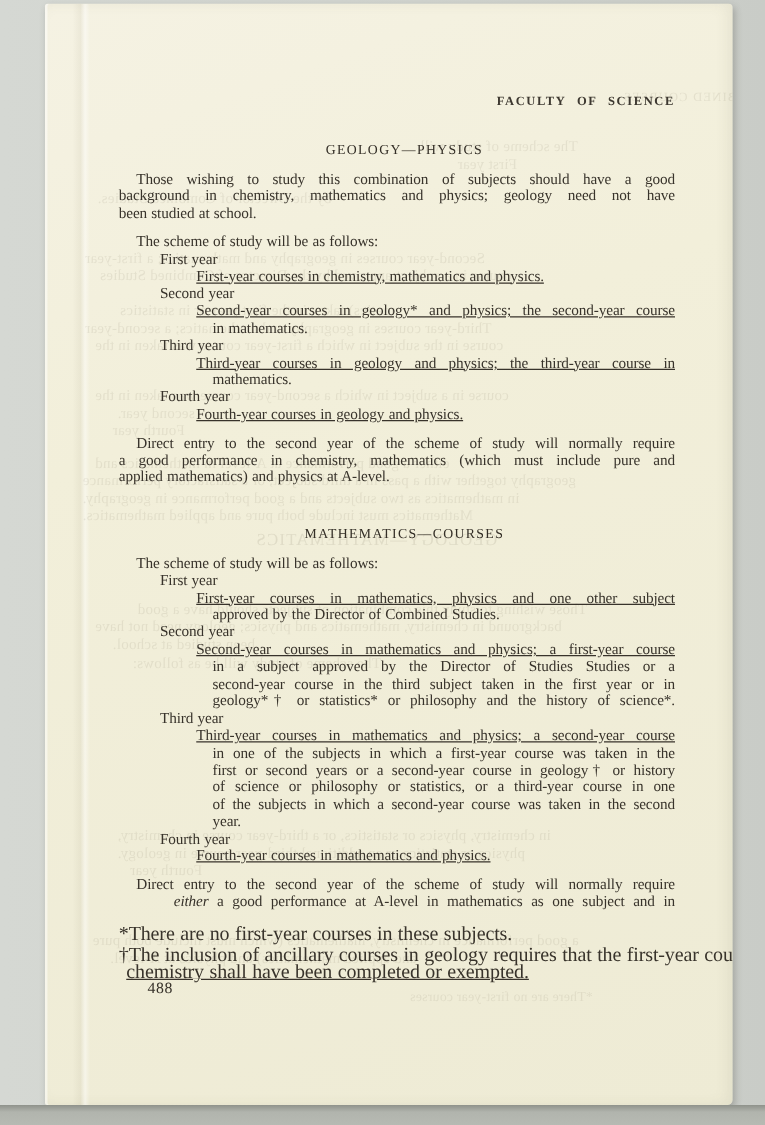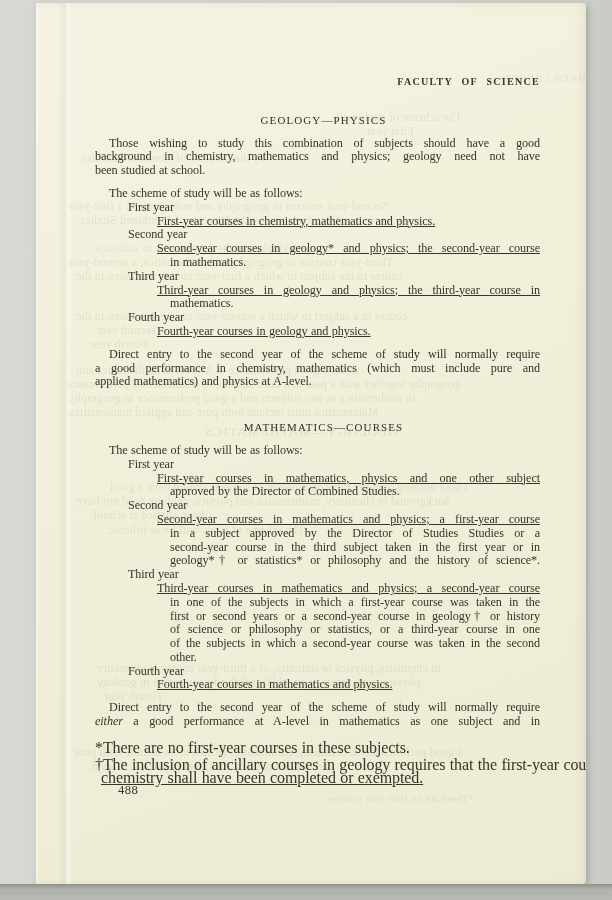--- a/index.html
+++ b/index.html
@@ -49,21 +49,21 @@
   .jall .line.end { text-align-last:justify; }
   .para { margin-top:9px; }
   .para.indent .line:first-child { padding-left:14px; }
   .course { padding-left:75px; }
   .course .line:first-child { margin-left:-13px;text-decoration:underline; }
   .year { margin-left:33px; }
   .footnotes { margin-top:12px; font-size:16px; line-height:13px; }
   .footnote + .footnote { margin-top:4.5px; }
   .footnote .line + .line { padding-left:6px;text-decoration:underline; }
   .page-number { margin-left:23px; font-size:12.6px; letter-spacing:.5px; color:#38332b; }
-  em { font-style:italic; }
+  em { font-style:italic;margin-left:44px; }
 </style>
 </head>
 <body>
 
 <div class="stage">
   <div class="paper">
     <div class="fold"></div>
     <div class="ghosts" id="ghosts">
         <div class="ghost" style="left: 462px; top: 70px; font-size: 10px; letter-spacing: 1px;">COMBINED COURSES</div>
         <div class="ghost" style="left: 300px; top: 107px;">The scheme of study will</div>
@@ -147,21 +147,21 @@
               <div class="line">second-year course in the third subject taken in the first year or in</div>
               <div class="line end">geology*† or statistics* or philosophy and the history of science*.</div>
             </div>
             <div class="year">Third year</div>
             <div class="course">
               <div class="line">Third-year courses in mathematics and physics; a second-year course</div>
               <div class="line">in one of the subjects in which a first-year course was taken in the</div>
               <div class="line">first or second years or a second-year course in geology† or history</div>
               <div class="line">of science or philosophy or statistics, or a third-year course in one</div>
               <div class="line">of the subjects in which a second-year course was taken in the second</div>
-              <div class="line end">other.</div>
+              <div class="line end">year.</div>
             </div>
             <div class="year">Fourth year</div>
             <div class="course">
               <div class="line end">Fourth-year courses in mathematics and physics.</div>
             </div>
             <div class="para indent jall">
               <div class="line">Direct entry to the second year of the scheme of study will normally require</div>
               <div class="line end"><em>either</em> a good performance at A-level in mathematics as one subject and in</div>
             </div>
           </section>

